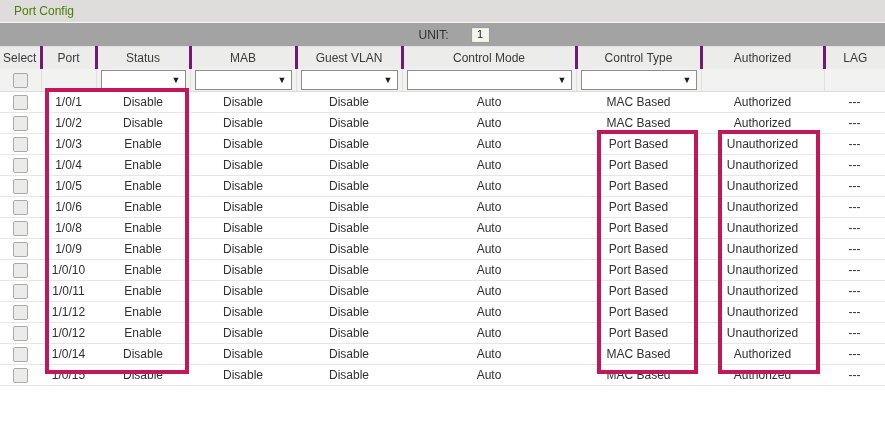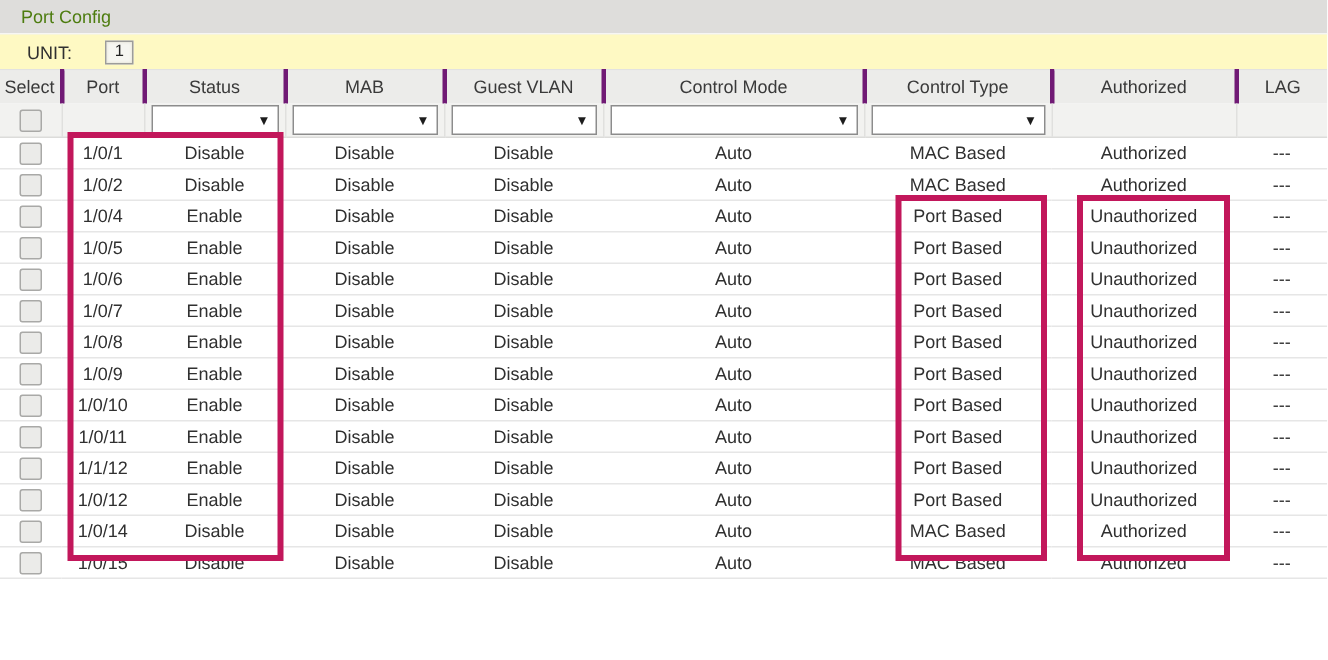--- a/index.html
+++ b/index.html
@@ -4,21 +4,21 @@
 <style>
   html,body{margin:0;padding:0;background:#fff;}
   body{font-family:"Liberation Sans","DejaVu Sans",sans-serif;font-size:12px;color:#303030;}
   .page{position:relative;width:885px;height:440px;background:#fff;overflow:hidden;}
 
   
   .title-bar{height:22px;background:#dedddb;border-bottom:1px solid #f6f6f4;
              display:flex;align-items:center;padding-left:14px;color:#4d7c0f;}
 
   
-  .unit-row{height:23px;background:#fef9c3;display:flex;align-items:center;padding-left:18px;}
+  .unit-row{height:23px;background:#a3a3a3;display:flex;align-items:center;padding-left:23px;justify-content:center;}
   .unit-btn{margin-left:22px;width:19px;height:16px;font-size:11px;line-height:13px;
             border:1px solid #9c9c9a;background:#f6f6f1;color:#222;padding:0;
             font-family:inherit;box-shadow:inset 0 0 2px #dddbc8;cursor:pointer;}
 
   
   table{border-collapse:collapse;table-layout:fixed;width:885px;}
   thead th{height:22px;background:#ececea;font-weight:normal;color:#3a3a3a;
            border-left:3px solid #701a75;border-top:1px solid #e2e2e0;padding:0;}
   thead th:first-child{border-left:none;}
   tr.filter-row td{height:22px;background:#f2f2f0;border-left:1px solid #e0e0de;
@@ -144,20 +144,31 @@
           <td>Disable</td>
           <td>Disable</td>
           <td>Disable</td>
           <td>Auto</td>
           <td>MAC Based</td>
           <td>Authorized</td>
           <td>---</td>
         </tr>
         <tr>
           <td><span class="cb"></span></td>
+          <td>1/0/3</td>
+          <td>Enable</td>
+          <td>Disable</td>
+          <td>Disable</td>
+          <td>Auto</td>
+          <td>Port Based</td>
+          <td>Unauthorized</td>
+          <td>---</td>
+        </tr>
+        <tr>
+          <td><span class="cb"></span></td>
           <td>1/0/4</td>
           <td>Enable</td>
           <td>Disable</td>
           <td>Disable</td>
           <td>Auto</td>
           <td>Port Based</td>
           <td>Unauthorized</td>
           <td>---</td>
         </tr>
         <tr>
@@ -167,31 +178,20 @@
           <td>Disable</td>
           <td>Disable</td>
           <td>Auto</td>
           <td>Port Based</td>
           <td>Unauthorized</td>
           <td>---</td>
         </tr>
         <tr>
           <td><span class="cb"></span></td>
           <td>1/0/6</td>
-          <td>Enable</td>
-          <td>Disable</td>
-          <td>Disable</td>
-          <td>Auto</td>
-          <td>Port Based</td>
-          <td>Unauthorized</td>
-          <td>---</td>
-        </tr>
-        <tr>
-          <td><span class="cb"></span></td>
-          <td>1/0/7</td>
           <td>Enable</td>
           <td>Disable</td>
           <td>Disable</td>
           <td>Auto</td>
           <td>Port Based</td>
           <td>Unauthorized</td>
           <td>---</td>
         </tr>
         <tr>
           <td><span class="cb"></span></td>

